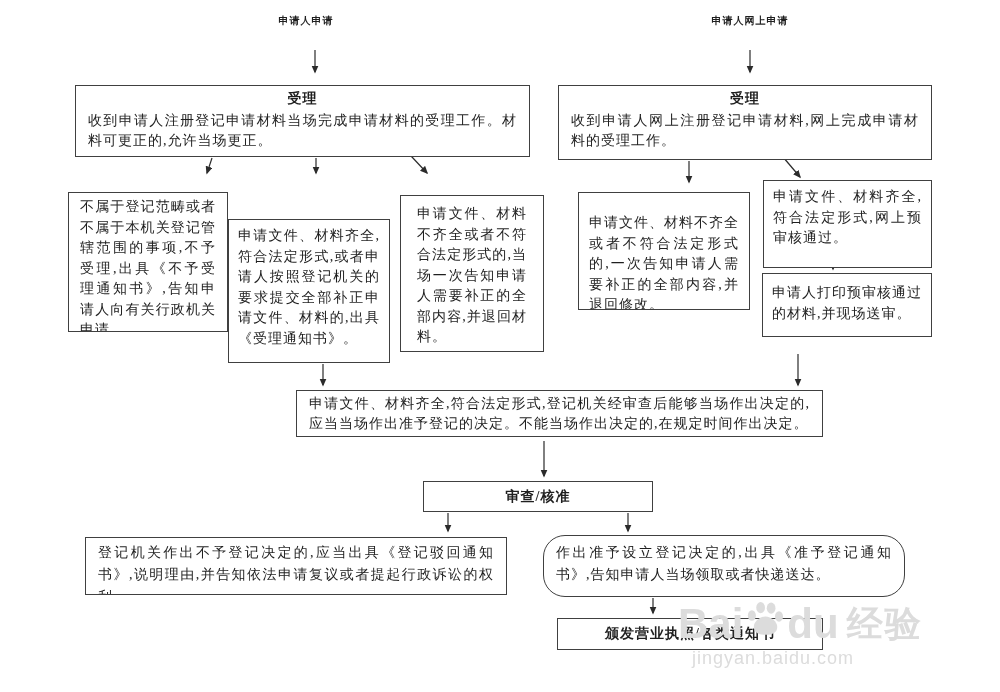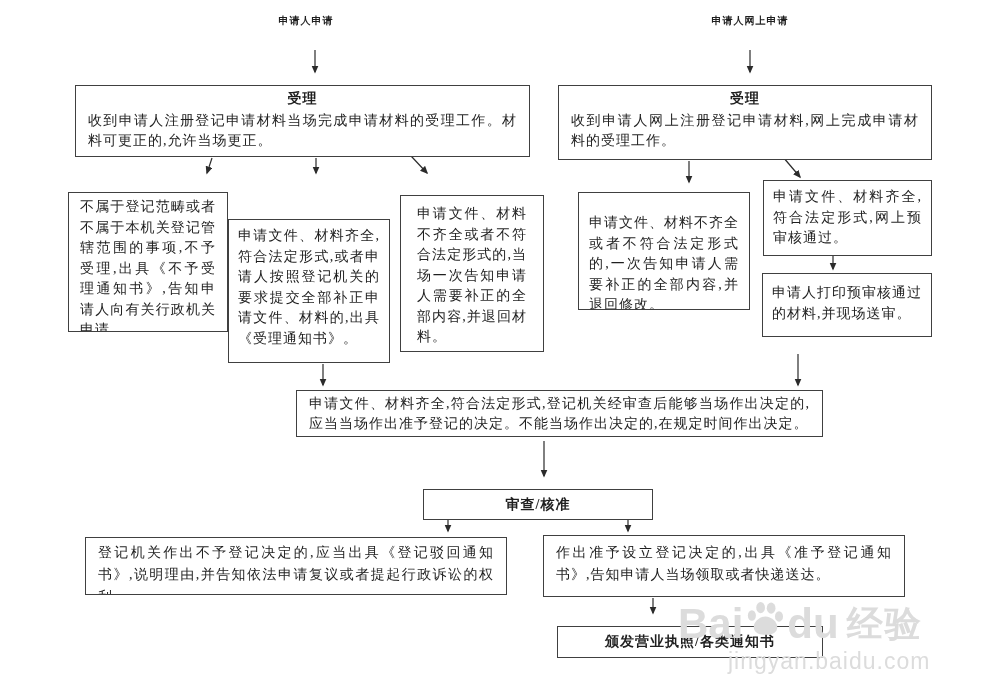--- a/index.html
+++ b/index.html
@@ -11,29 +11,29 @@
     position:absolute;font-weight:bold;font-size:10px;letter-spacing:1px;text-align:center;
   }
   .bx{
     position:absolute;border:1px solid #404040;background:#ffffff;box-sizing:border-box;
     font-size:14px;line-height:20.5px;letter-spacing:1px;padding:6px 10px;
     text-align:justify;overflow:hidden;
   }
   .bx .bx-heading{
     text-align:center;font-weight:bold;letter-spacing:1px;margin-bottom:1px;
   }
-  .bx.center-text{text-align:center;margin-top:8px;}
+  .bx.center-text{text-align:center;}
   .bx.bold-text{font-weight:bold;}
   .connector-layer{position:absolute;left:0;top:0;width:1000px;height:692px;pointer-events:none;}
   .wm{position:absolute;color:#dcdcdc;pointer-events:none;
       font-family:"Liberation Sans","DejaVu Sans",sans-serif;z-index:5;}
   .wm-logo{left:678px;top:598px;display:flex;align-items:center;font-weight:bold;font-size:42px;}
   .wm-logo .cn{font-size:36px;margin-left:8px;letter-spacing:2px;}
   .wm-paw{width:42px;height:42px;margin:0 1px 10px 1px;}
-  .wm-url{left:692px;top:648px;font-size:23px;letter-spacing:1px;margin-left:36px;}
+  .wm-url{left:692px;top:648px;font-size:18px;letter-spacing:1px;}
 </style>
 </head>
 <body>
 
 <div class="stage">
 
   <svg class="connector-layer" width="1000" height="692" viewBox="0 0 1000 692" xmlns="http://www.w3.org/2000/svg">
     <defs>
       <marker id="ah" markerWidth="9" markerHeight="8" refX="6.5" refY="3.5" orient="auto" markerUnits="userSpaceOnUse">
         <path d="M0,0 L8,3.5 L0,7 Z" fill="#2b2b2b"></path>
@@ -71,31 +71,31 @@
   </div>
 
   <div class="bx" style="left:68px;top:192px;width:160px;height:140px;padding:4px 11px;">不属于登记范畴或者不属于本机关登记管辖范围的事项,不予受理,出具《不予受理通知书》,告知申请人向有关行政机关申请</div>
 
   <div class="bx" style="left:228px;top:192px;width:162px;height:144px;padding:6px 9px;margin-top:27px;">申请文件、材料齐全,符合法定形式,或者申请人按照登记机关的要求提交全部补正申请文件、材料的,出具《受理通知书》。</div>
 
   <div class="bx" style="left:400px;top:195px;width:144px;height:157px;padding:8px 16px;">申请文件、材料不齐全或者不符合法定形式的,当场一次告知申请人需要补正的全部内容,并退回材料。</div>
 
   <div class="bx" style="left:578px;top:192px;width:172px;height:118px;padding:20px 10px;">申请文件、材料不齐全或者不符合法定形式的,一次告知申请人需要补正的全部内容,并退回修改。</div>
 
-  <div class="bx" style="left:763px;top:180px;width:169px;height:76px;padding:6px 9px;">申请文件、材料齐全,符合法定形式,网上预审核通过。</div>
+  <div class="bx" style="left:763px;top:180px;width:169px;height:88px;padding:6px 9px;">申请文件、材料齐全,符合法定形式,网上预审核通过。</div>
 
   <div class="bx" style="left:296px;top:390px;width:527px;height:47px;padding:3px 12px;line-height:20px;">申请文件、材料齐全,符合法定形式,登记机关经审查后能够当场作出决定的,应当当场作出准予登记的决定。不能当场作出决定的,在规定时间作出决定。</div>
 
   <div class="bx" style="left:762px;top:273px;width:170px;height:64px;padding:9px 9px;">申请人打印预审核通过的材料,并现场送审。</div>
 
   <div class="bx center-text bold-text" style="left:423px;top:481px;width:230px;height:31px;padding:0;line-height:29px;">审查/核准</div>
 
   <div class="bx" style="left:85px;top:537px;width:422px;height:58px;padding:4px 12px;line-height:22px;">登记机关作出不予登记决定的,应当出具《登记驳回通知书》,说明理由,并告知依法申请复议或者提起行政诉讼的权利。</div>
 
-  <div class="bx" style="left:543px;top:535px;width:362px;height:62px;padding:6px 12px;line-height:22px;">作出准予设立登记决定的,出具《准予登记通知书》,告知申请人当场领取或者快递送达。</div>
+  <div class="bx" style="left:543px;top:535px;width:362px;height:62px;padding:6px 12px;line-height:22px;border-radius:22px;">作出准予设立登记决定的,出具《准予登记通知书》,告知申请人当场领取或者快递送达。</div>
 
   <div class="bx center-text bold-text" style="left:557px;top:618px;width:266px;height:32px;padding:0;line-height:30px;">颁发营业执照/各类通知书</div>
 
   <div class="wm wm-logo">
     <span>Bai</span>
     <svg class="wm-paw" viewBox="0 0 24 24" xmlns="http://www.w3.org/2000/svg">
       <g fill="#dcdcdc">
         <ellipse cx="4.5" cy="10" rx="2.3" ry="3"></ellipse>
         <ellipse cx="9.5" cy="5.5" rx="2.5" ry="3.2"></ellipse>
         <ellipse cx="15.5" cy="5.8" rx="2.5" ry="3.2"></ellipse>

